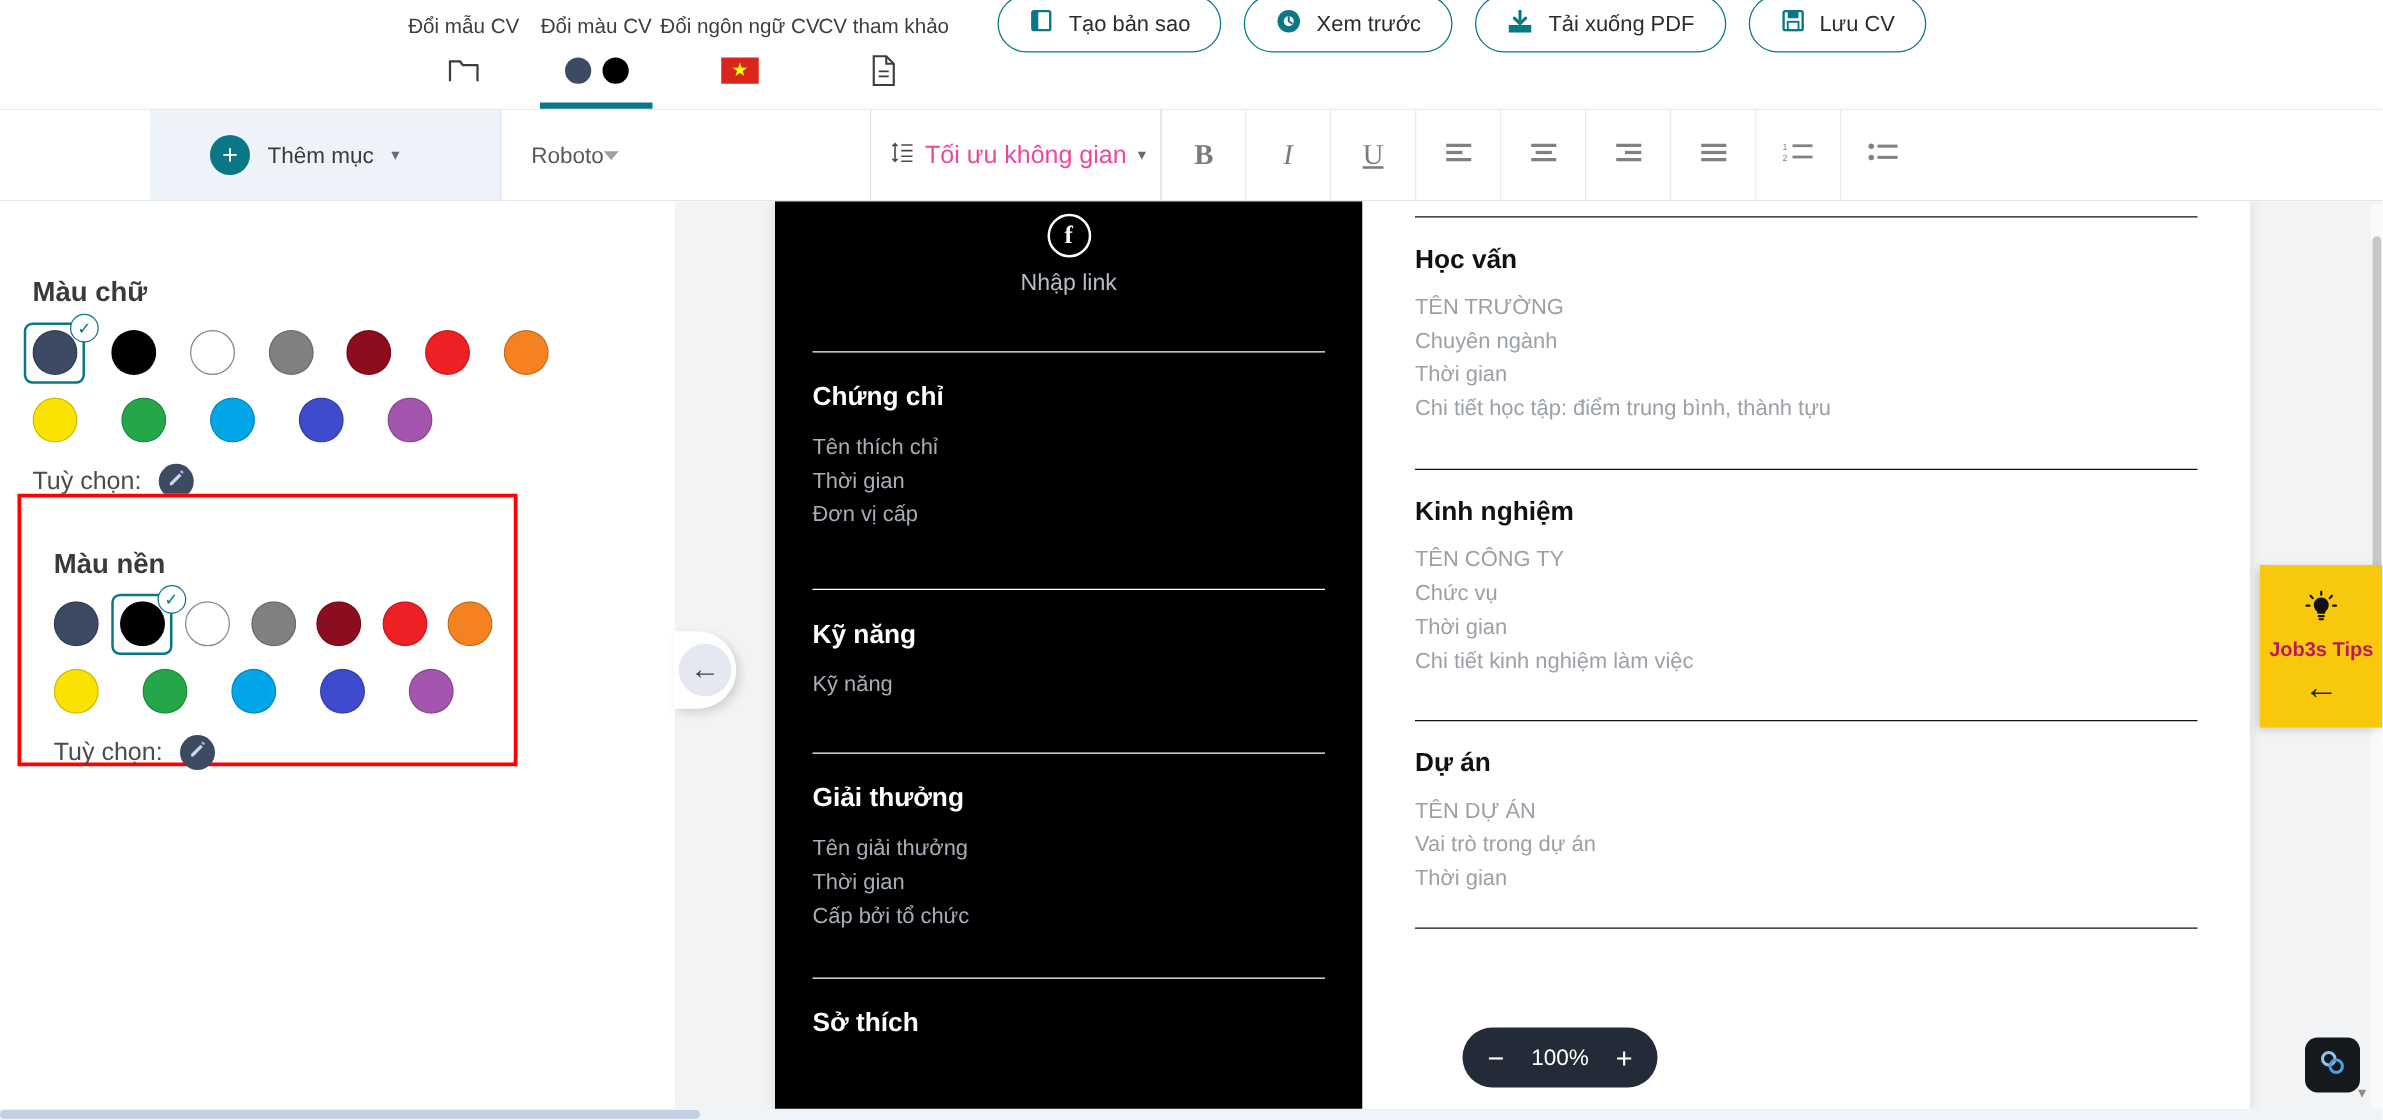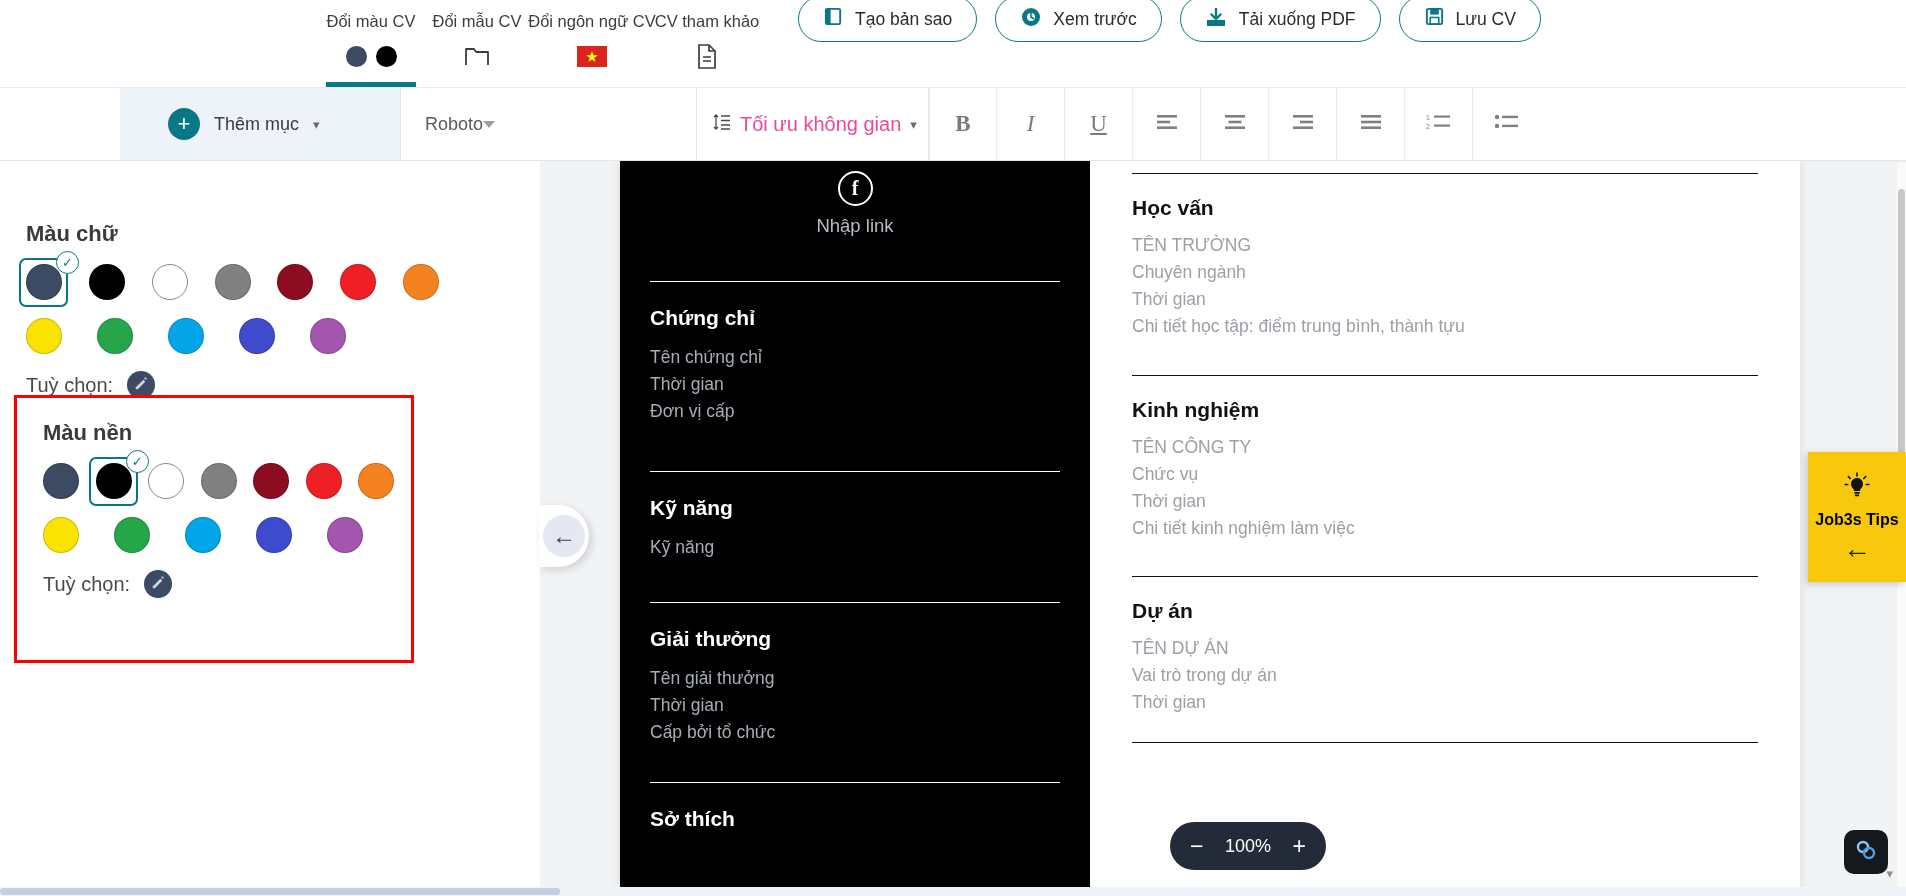--- a/index.html
+++ b/index.html
@@ -119,22 +119,22 @@
   }
   .custom-row { display: flex; align-items: center; gap: 14px; margin-top: 8px; }
   .custom-row .lbl { font-size: 20px; color: #4a4a4a; }
   .pencil-btn {
     width: 28px; height: 28px; border-radius: 50%; background: #3c4a63;
     display: flex; align-items: center; justify-content: center; cursor: pointer;
   }
 
   .group-text { position: absolute; left: 26px; top: 60px; width: 440px; }
   .group-bg {
-    position: absolute; left: 14px; top: 234px; width: 400px; height: 268px;
-    border: 3px solid #ff0000; background: #fff; padding: 22px 0 0 12px;
+    position: absolute; left: 14px; top: 234px; width: 400px; height: 218px;
+    border: 3px solid #ff0000; background: #fff; padding: 40px 0 0 12px;
   }
 
   
   .collapse-handle {
     position: absolute; left: 539px; top: 505px; width: 50px; height: 62px;
     background: #fff; border-radius: 0 32px 32px 0;
     box-shadow: 3px 3px 8px rgba(0,0,0,.14);
     display: flex; align-items: center; justify-content: center; cursor: pointer; z-index: 5;
   }
   .collapse-handle .circ {
@@ -182,21 +182,21 @@
   .zoomctl .z { font-size: 23px; cursor: pointer; line-height: 1; user-select: none; }
   .zoomctl .pct { font-size: 18px; }
 
   
   .tips {
     position: absolute; right: 0; top: 452px; width: 98px; height: 130px;
     background: #f7c80c; display: flex; flex-direction: column; align-items: center;
     justify-content: center; gap: 6px; cursor: pointer; z-index: 20;
     box-shadow: -2px 2px 7px rgba(0,0,0,.18);
   }
-  .tips .tlbl { font-size: 16px; font-weight: 700; color: #000000; }
+  .tips .tlbl { font-size: 16px; font-weight: 700; color: #be185d; }
   .tips .tarrow { font-size: 28px; color: #1c1c1c; line-height: 1; }
 
   
   .chatbtn {
     position: absolute; right: 18px; bottom: 22px; width: 44px; height: 44px;
     border-radius: 10px; background: #15181d; display: flex; align-items: center;
     justify-content: center; cursor: pointer; z-index: 25;
   }
 
   
@@ -218,37 +218,37 @@
     position: absolute; right: 13px; top: 866px; color: #8d8d8d; font-size: 13px; z-index: 30;
   }
 </style>
 </head>
 <body>
 
 <div class="app">
 
   <div class="topbar">
     <div class="topbar-inner">
+
+      <div class="menu-item">
+        <span class="mlabel">Đổi mẫu CV</span>
+        <span class="micon">
+          <svg width="26" height="22" viewBox="0 0 26 22">
+              <path d="M2 20V4h8l2.2 3H24v13" fill="none" stroke="#3d3d3d" stroke-width="1.8" stroke-linejoin="round"></path>
+            </svg>
+        </span>
+      </div>
 
       <div class="menu-item active">
         <span class="mlabel">Đổi màu CV</span>
         <span class="micon">
           <span class="two-dots">
             <span class="dot navy"></span>
               <span class="dot black"></span>
           </span>
-        </span>
-      </div>
-
-      <div class="menu-item">
-        <span class="mlabel">Đổi mẫu CV</span>
-        <span class="micon">
-          <svg width="26" height="22" viewBox="0 0 26 22">
-              <path d="M2 20V4h8l2.2 3H24v13" fill="none" stroke="#3d3d3d" stroke-width="1.8" stroke-linejoin="round"></path>
-            </svg>
         </span>
       </div>
 
       <div class="menu-item wide">
         <span class="mlabel">Đổi ngôn ngữ CV</span>
         <span class="micon">
           <span class="flag">
               <span class="star">★</span>
             </span>
         </span>
@@ -545,21 +545,21 @@
           <div class="fb-circle">f</div>
           <div class="nhap-link">Nhập link</div>
         </div>
 
         <div style="height:44px;"></div>
         <div class="hr-dark"></div>
 
         <div class="blk" style="padding-top:24px;">
           <div class="cvh-dark">Chứng chỉ</div>
           <div style="height:14px;"></div>
-          <div class="cvp-dark">Tên chứng chỉ</div>
+          <div class="cvp-dark">Tên thích chỉ</div>
           <div class="cvp-dark">Thời gian</div>
           <div class="cvp-dark">Đơn vị cấp</div>
         </div>
 
         <div style="height:42px;"></div>
         <div class="hr-dark"></div>
 
         <div class="blk" style="padding-top:24px;">
           <div class="cvh-dark">Kỹ năng</div>
           <div style="height:14px;"></div>

